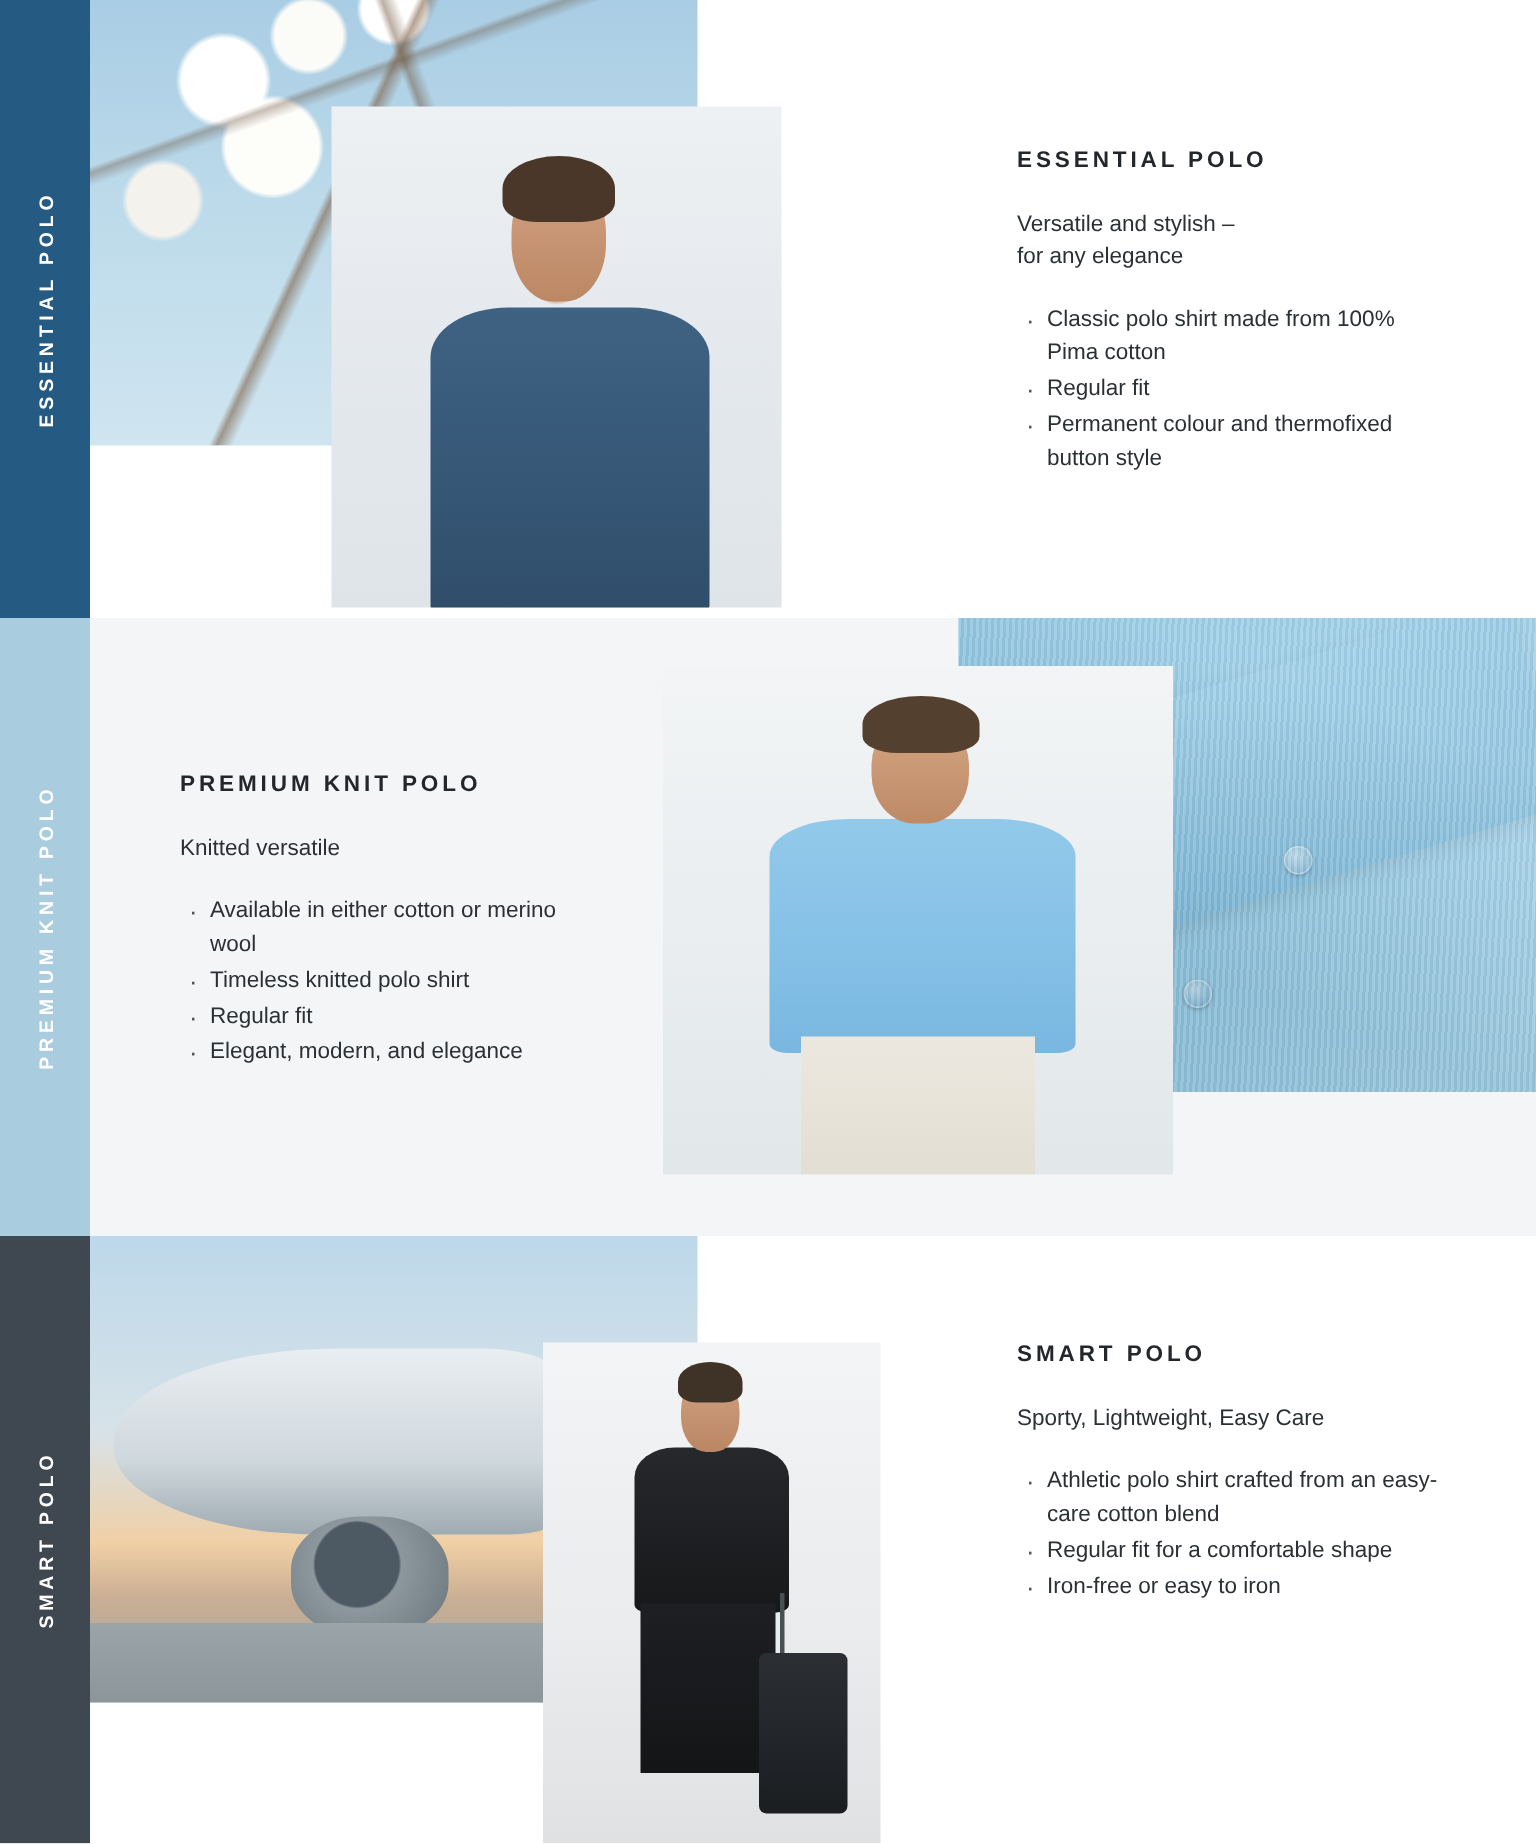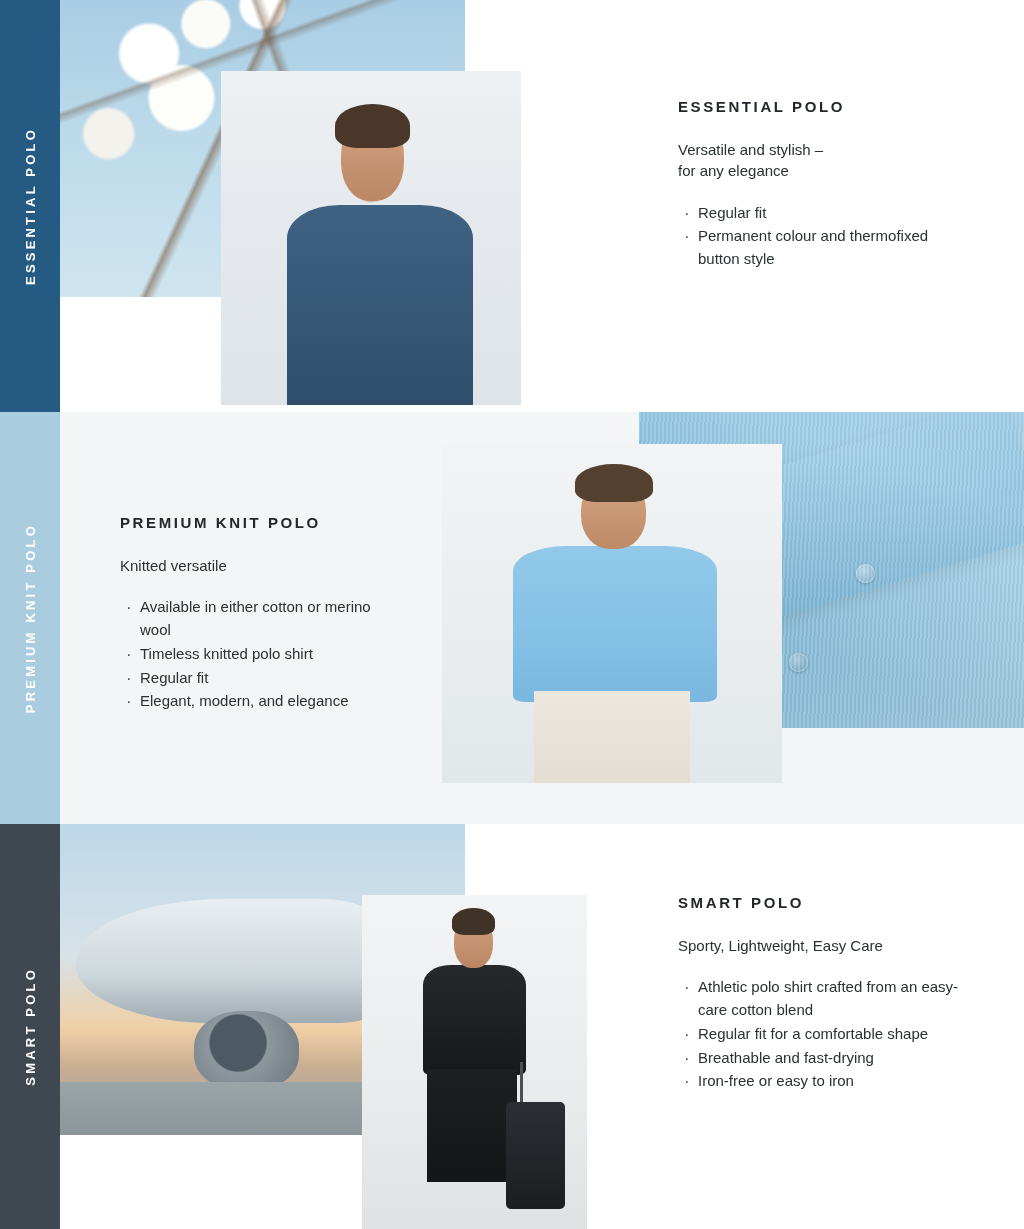--- a/index.html
+++ b/index.html
@@ -264,20 +264,21 @@
       <div class="hair"></div>
     </div>
 
     <div class="copy copy-essential">
       <h2>ESSENTIAL POLO</h2>
       <p class="tagline">
         <span>Versatile and stylish –</span><br>
         <span>for any elegance</span>
       </p>
       <ul>
+        <li>Classic polo shirt made from 100% Pima cotton</li>
         <li>Regular fit</li>
         <li>Permanent colour and thermofixed button style</li>
       </ul>
     </div>
   </div>
 
   <div class="section sec2">
     <div class="bg-band" style="background:#f4f5f6"></div>
 
     <div class="spine" style="background:#a9ccdf">
@@ -313,21 +314,20 @@
     <div class="spine" style="background:#3f4750">
       <span class="spine-label">SMART POLO</span>
     </div>
 
     <div class="copy copy-smart" style="top:70px">
       <h2>SMART POLO</h2>
       <p class="tagline">Sporty, Lightweight, Easy Care</p>
       <ul>
         <li>Athletic polo shirt crafted from an easy-care cotton blend</li>
         <li>Regular fit for a comfortable shape</li>
-        <li>Breathable and fast-drying</li>
         <li>Iron-free or easy to iron</li>
       </ul>
     </div>
   </div>
 
   <div class="photo airplane">
     <div class="fuselage"></div>
     <div class="engine"></div>
     <div class="tarmac"></div>
   </div>

